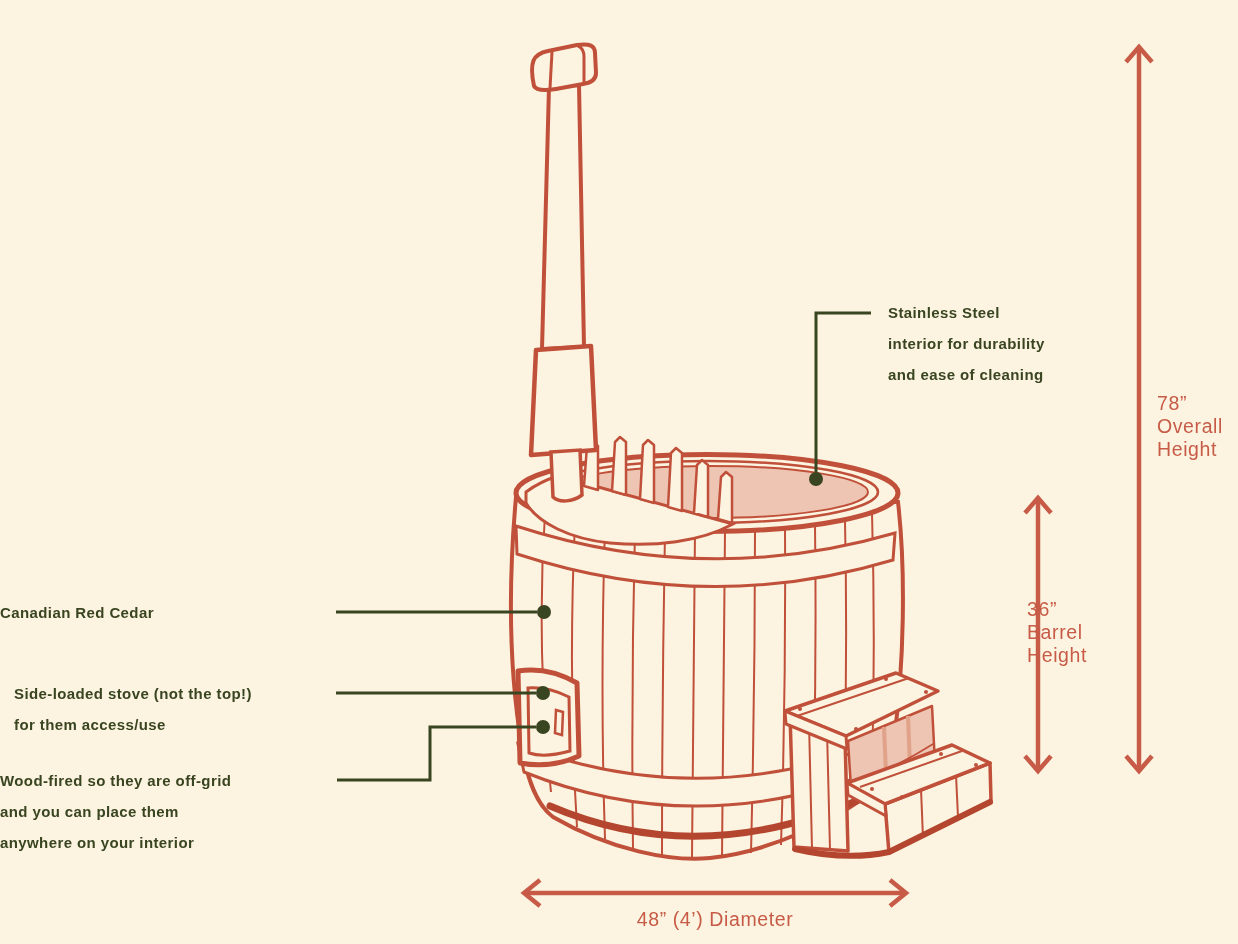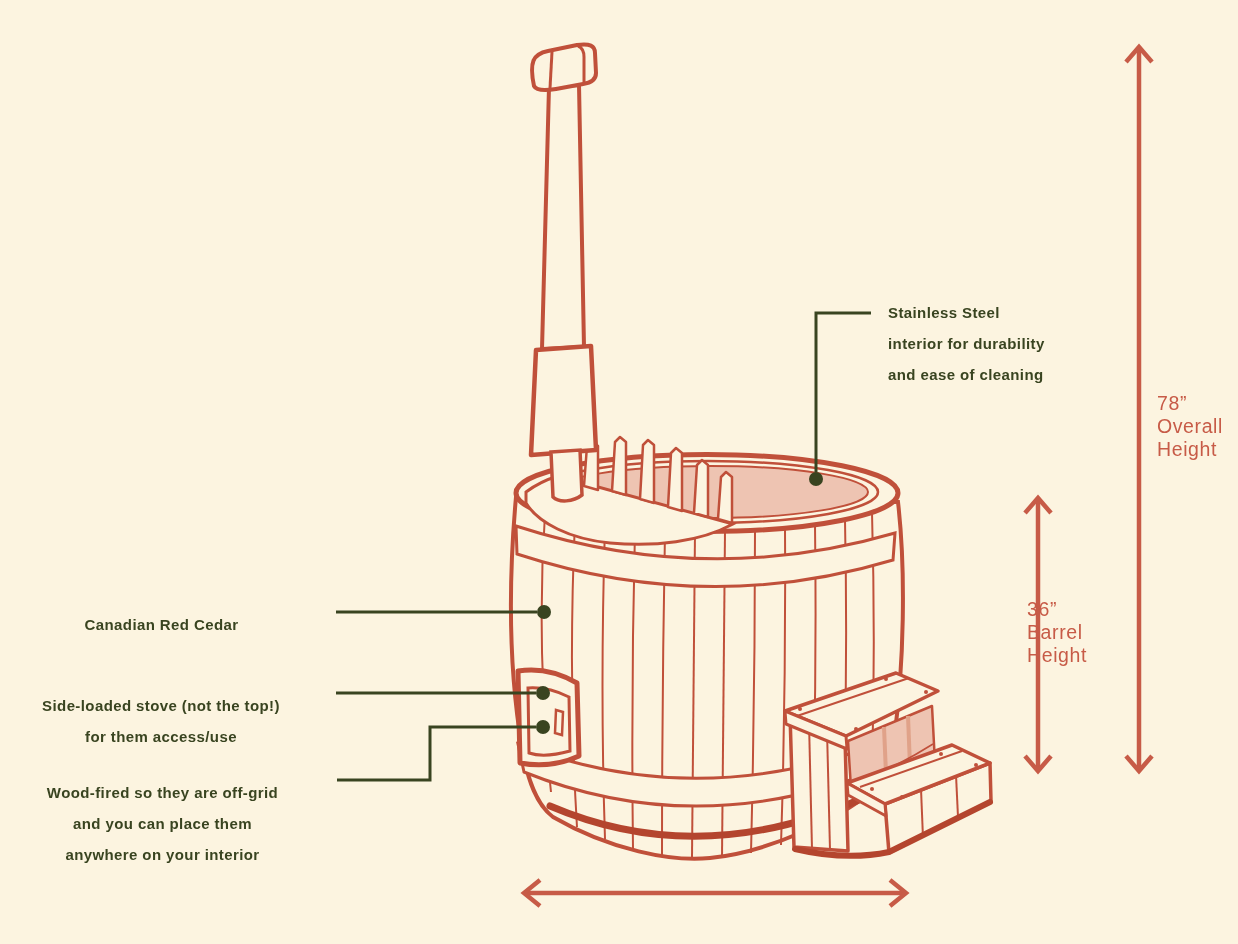--- a/index.html
+++ b/index.html
@@ -15,25 +15,25 @@
   }
   .layer{position:absolute;left:0;top:0;}
   .ann{
     position:absolute;font-weight:bold;color:var(--text);
     font-size:15px;line-height:31px;letter-spacing:0.4px;
   }
   .dim{
     position:absolute;font-weight:normal;color:var(--dim);
     font-size:19.5px;line-height:23px;letter-spacing:0.6px;
   }
-  .right{text-align:center;margin-top:12px;}
+  .right{text-align:left;}
   .center{text-align:center;}
   .ann-stainless{left:888px;top:297px;}
   .ann-cedar{left:0;top:597px;width:323px;}
-  .ann-stove{left:0;top:678px;width:322px;}
+  .ann-stove{left:14px;top:678px;width:322px;}
   .ann-wood{left:0;top:765px;width:325px;}
   .dim-overall{left:1157px;top:392px;}
   .dim-barrel{left:1027px;top:598px;}
   .dim-diameter{left:515px;top:908px;width:400px;}
 
   
   .f-cream{fill:var(--cream);}
   .f-pink{fill:var(--pink);}
   .f-none{fill:none;}
   .s-ink{stroke:var(--ink);}
@@ -197,14 +197,17 @@
     <div>Overall</div>
     <div>Height</div>
   </div>
 
   <div class="dim dim-barrel">
     <div>36”</div>
     <div>Barrel</div>
     <div>Height</div>
   </div>
 
+  <div class="dim dim-diameter center">
+    <div>48” (4’) Diameter</div>
+  </div>
 
 </div>
 
 </body></html>

